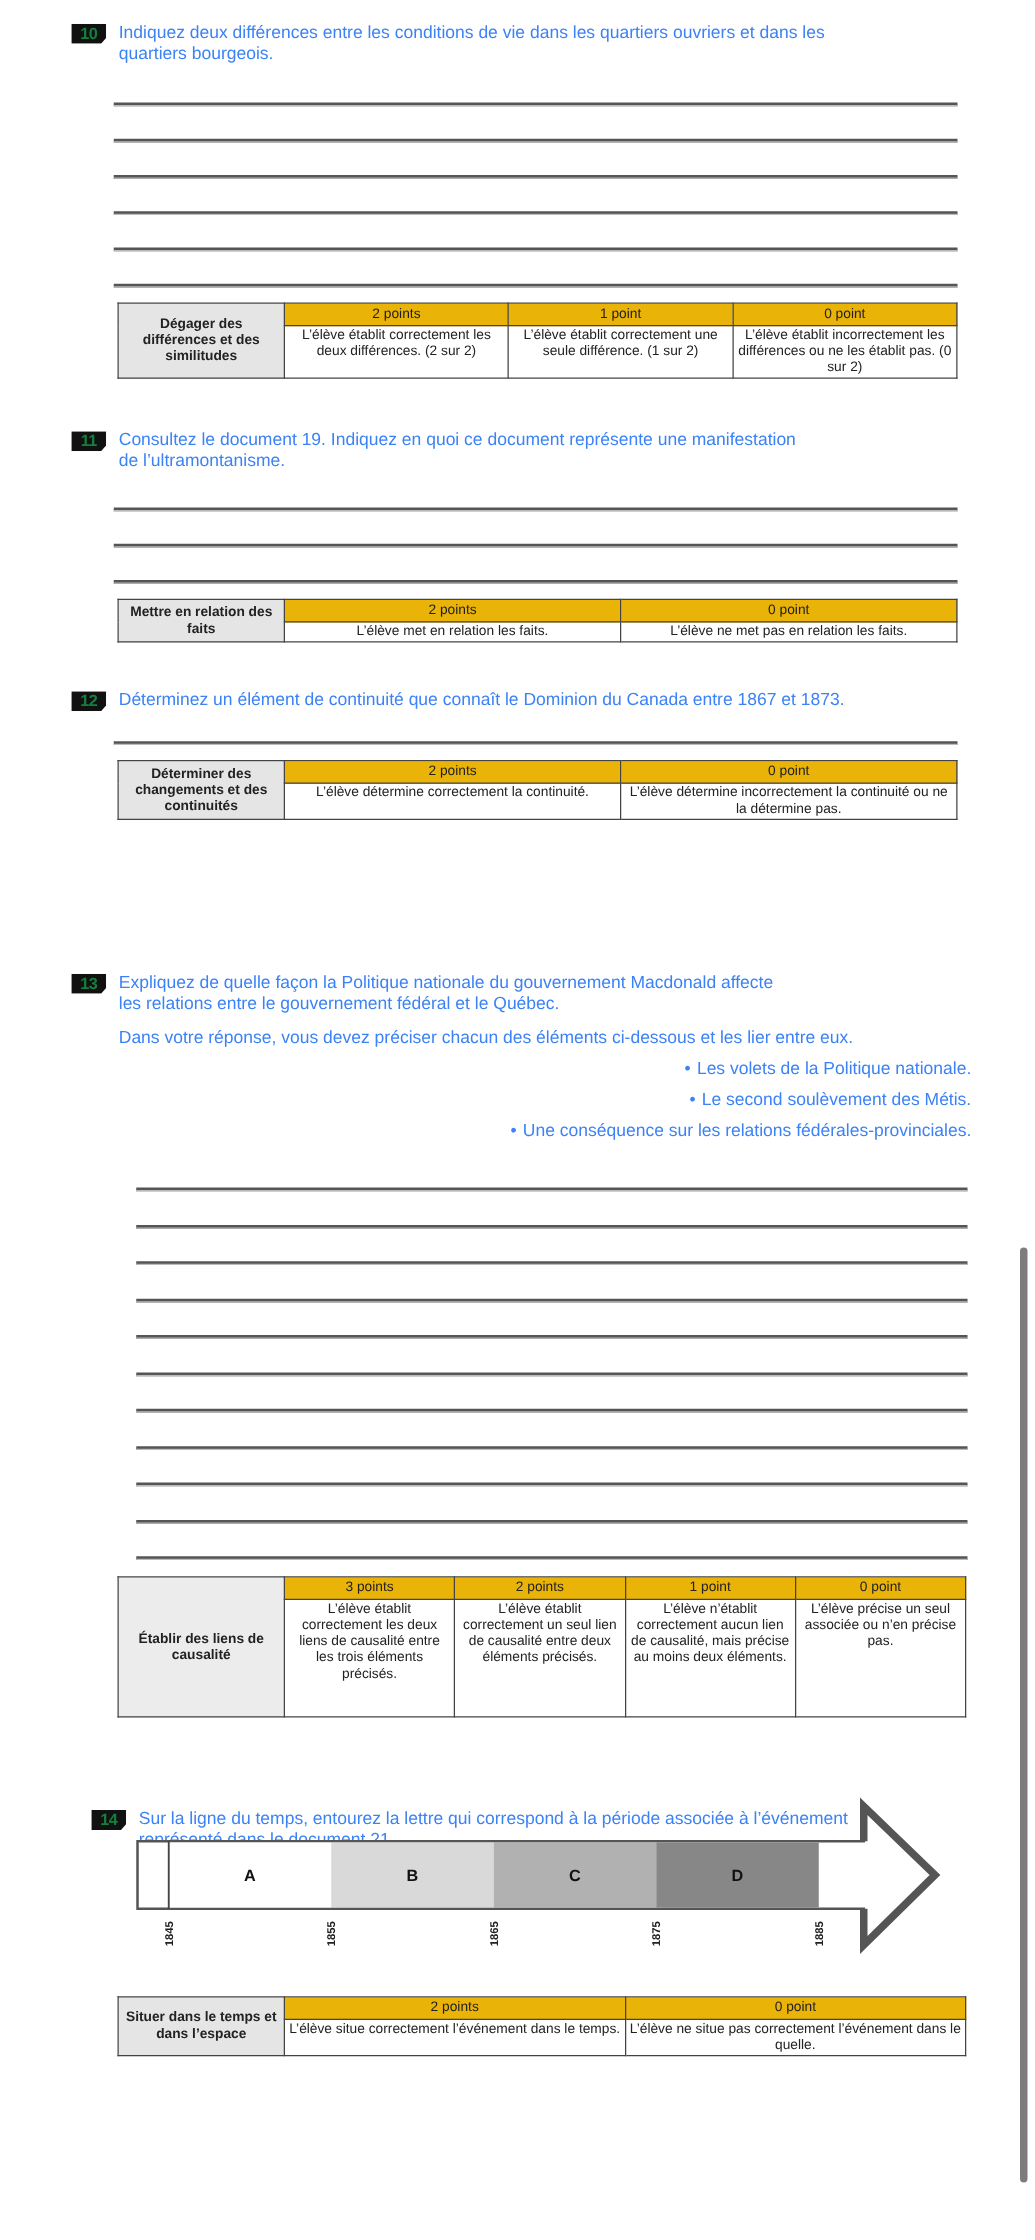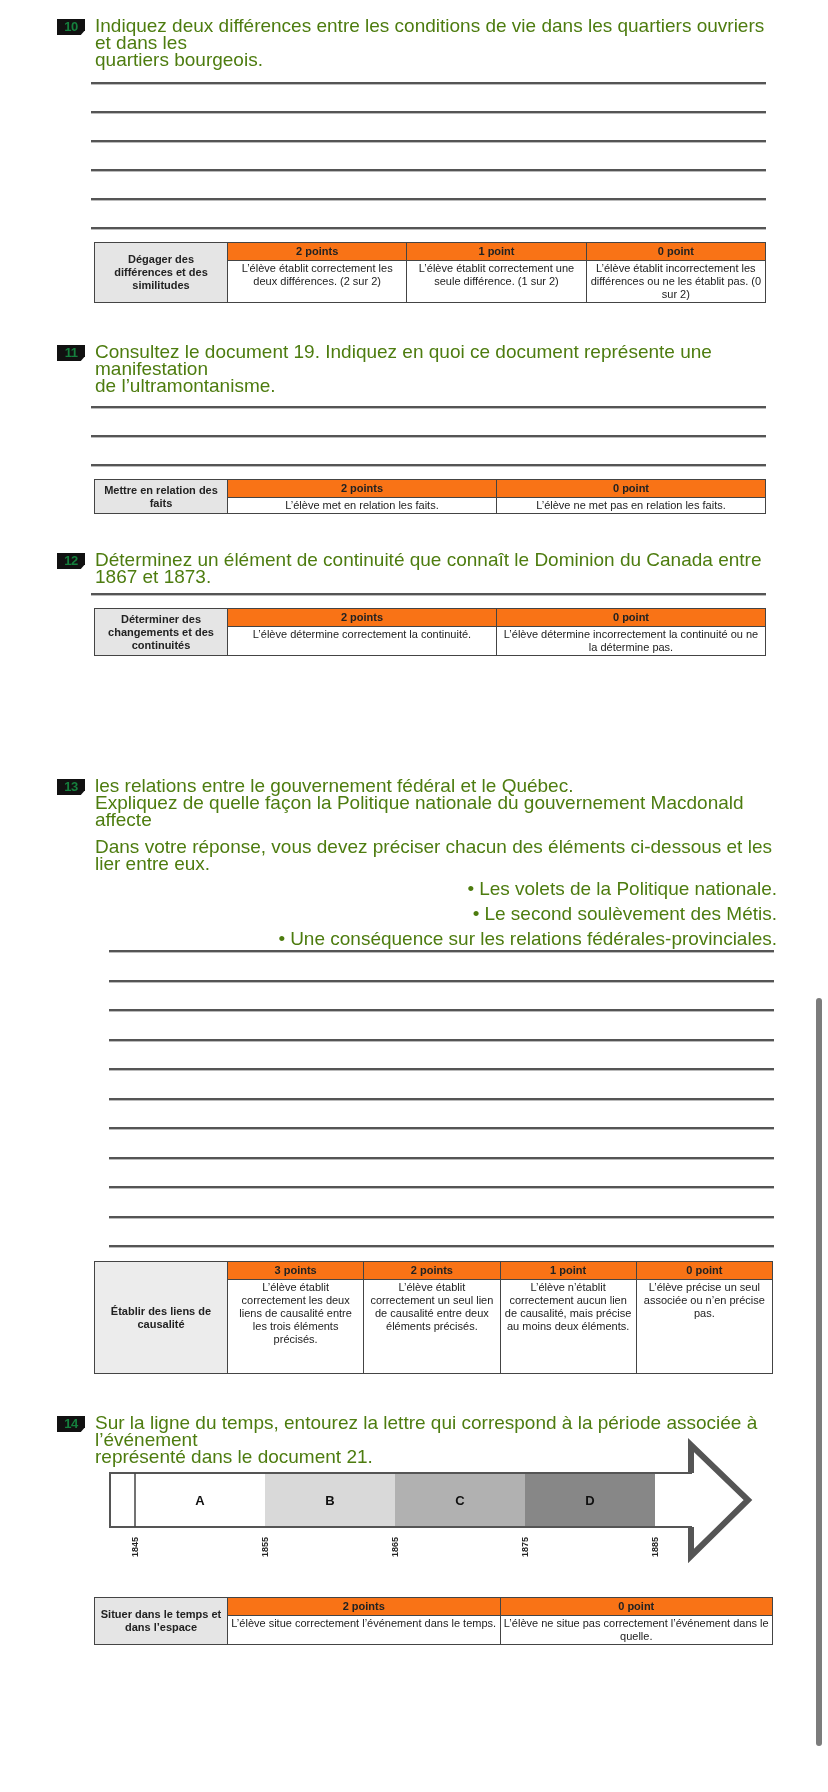--- a/index.html
+++ b/index.html
@@ -10,42 +10,42 @@
   }
   .q { position: absolute; left: 57px; width: 720px; }
   .badge {
     position: absolute; left: 0; top: 2px; width: 28px; height: 16px;
     background: #111; color: #15803d; font-weight: bold; font-size: 13px;
     line-height: 16px; text-align: center;
     clip-path: polygon(0 0, 100% 0, 100% 70%, 85% 100%, 0 100%);
     letter-spacing: -0.5px;
   }
   .qtext {
-    margin-left: 38px; font-size: 19px; line-height: 17px; color: #4d7c0f;
+    margin-left: 38px; font-size: 14px; line-height: 17px; color: #3b82f6;
   }
   .qtext p { margin: 0; }
   .para { margin-top: 10px !important; }
   .bullets { margin: 8px 0 0 0; padding: 0; list-style: none; }
   .bullets li { line-height: 17px; margin-bottom: 8px; text-align: right; }
   .bullets li::before { content: "\2022"; margin-right: 5px; }
   .line {
     position: absolute; height: 2px; background: #555;
     border-bottom: 1px solid #bbb;
   }
   table.rubric {
     position: absolute; border-collapse: collapse; table-layout: fixed;
     font-family: "Liberation Sans Narrow", "Liberation Sans", sans-serif;
     font-size: 11px; line-height: 13px; color: #222;
   }
   table.rubric td, table.rubric th {
     border: 1px solid #444; text-align: center; padding: 1px 3px; vertical-align: top;
   }
   table.rubric th { background: #e5e5e5; font-weight: bold; }
   table.rubric th.crit { vertical-align: middle; }
-  table.rubric .head { background: #f97316; font-weight: bold; vertical-align: middle; height: 15px; }
+  table.rubric .head { background: #eab308; font-weight: normal; vertical-align: middle; height: 15px; }
   .scrollbar {
     position: absolute; left: 816px; top: 998px; width: 6px; height: 748px;
     background: #7c7c7c; border-radius: 3px;
   }
   .tl-label { font-weight: bold; font-size: 13px; fill: #111; font-family: "Liberation Sans", sans-serif; }
   .tl-year { font-weight: bold; font-size: 9px; fill: #222; font-family: "Liberation Sans", sans-serif; }
 </style>
 </head>
 <body>
 
@@ -141,22 +141,22 @@
   <tr>
     <td style="height:26px;">L’élève détermine correctement la continuité.</td>
     <td>L’élève détermine incorrectement la continuité ou ne la détermine pas.</td>
   </tr>
 </tbody>
   </table>
 
 <div class="q" style="top:777px;">
   <div class="badge">13</div>
   <div class="qtext">
+    <p>Expliquez de quelle façon la Politique nationale du gouvernement Macdonald affecte</p>
     <p>les relations entre le gouvernement fédéral et le Québec.</p>
-    <p>Expliquez de quelle façon la Politique nationale du gouvernement Macdonald affecte</p>
     <p class="para">Dans votre réponse, vous devez préciser chacun des éléments ci-dessous et les lier entre eux.</p>
     <ul class="bullets">
       <li>Les volets de la Politique nationale.</li>
       <li>Le second soulèvement des Métis.</li>
       <li>Une conséquence sur les relations fédérales-provinciales.</li>
     </ul>
   </div>
 </div>
 <div>
   <div class="line" style="left:109px;width:665px;top:950px;"></div>
@@ -189,21 +189,21 @@
   </tr>
   <tr>
     <td style="height:91px;border-radius:29px;">L’élève établit correctement les deux liens de causalité entre les trois éléments précisés.</td>
     <td>L’élève établit correctement un seul lien de causalité entre deux éléments précisés.</td>
     <td>L’élève n’établit correctement aucun lien de causalité, mais précise au moins deux éléments.</td>
     <td>L’élève précise un seul associée ou n’en précise pas.</td>
   </tr>
 </tbody>
   </table>
 
-<div class="q" style="top:1414px;">
+<div class="q" style="top:1446px;margin-left:16px;">
   <div class="badge">14</div>
   <div class="qtext">
     <p>Sur la ligne du temps, entourez la lettre qui correspond à la période associée à l’événement</p>
     <p>représenté dans le document 21.</p>
   </div>
 </div>
 
 <svg id="timeline" style="position:absolute;left:0;top:0;" width="828" height="1792">
     <path d="M110,1473 L691,1473 L691,1445 L748,1500 L691,1556 L691,1527 L110,1527 Z" fill="#ffffff" stroke="#555555" stroke-width="2"></path>
   <g id="tl-periods">

